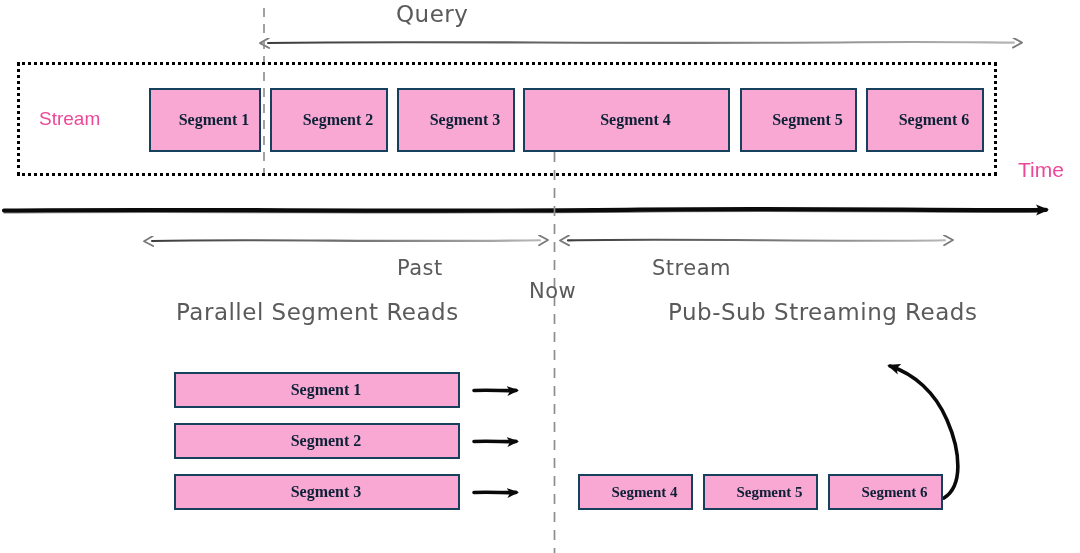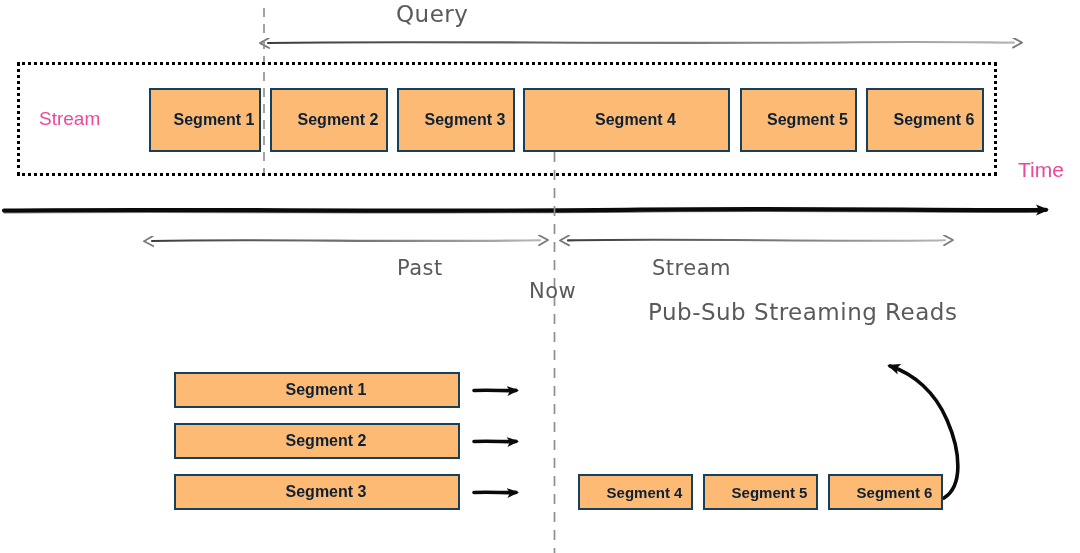--- a/index.html
+++ b/index.html
@@ -38,27 +38,27 @@
     font-family: "Liberation Sans", sans-serif;
     font-weight: normal;
     color: #ec4899;
     white-space: nowrap;
   }
 
   
   .seg {
     position: absolute;
     box-sizing: border-box;
-    background: #fdba74;
+    background: #f9a8d4;
     border: 2px solid #16405c;
     display: flex;
     align-items: center;
     justify-content: center;
     color: #0d2136;
-    font-family: Liberation Sans, sans-serif;
+    font-family: Liberation Serif, serif;
     font-weight: bold;
     font-size: 16px;
     white-space: nowrap;
     padding-left: 18px;
   }
   .seg.small-text { font-size: 15px; }
 
   
   #stream-box {
     position: absolute;
@@ -167,21 +167,22 @@
     <span>Segment 5</span>
   </div>
   <div class="seg" style="left:866px; top:88px; width:118px; height:64px;">
     <span>Segment 6</span>
   </div>
 
   <div class="hand mid" style="left:397px; top:256px;">Past</div>
   <div class="hand mid" style="left:529px; top:256px;margin-top:23px;">Now</div>
   <div class="hand mid" style="left:652px; top:256px;">Stream</div>
 
-  <div class="hand big" style="left:648px; top:299px;">Pub-Sub Streaming Reads</div>
+  <div class="hand big" style="left:176px; top:299px;">Parallel Segment Reads</div>
+  <div class="hand big" style="left:668px; top:299px;">Pub-Sub Streaming Reads</div>
 
   <div class="seg" style="left:174px; top:372px; width:286px; height:36px;">
     <span>Segment 1</span>
   </div>
   <div class="seg" style="left:174px; top:423px; width:286px; height:36px;">
     <span>Segment 2</span>
   </div>
   <div class="seg" style="left:174px; top:474px; width:286px; height:36px;">
     <span>Segment 3</span>
   </div>

